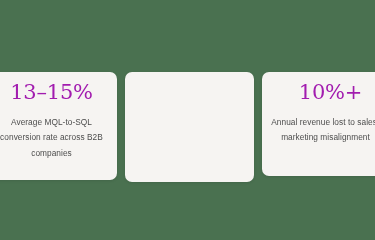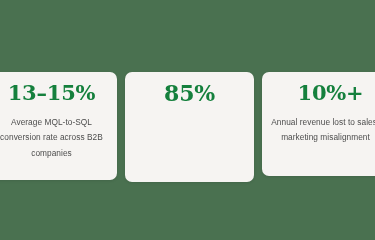--- a/index.html
+++ b/index.html
@@ -46,22 +46,22 @@
     align-items: center;
     text-align: center;
   }
 
   .stat-card.card-1 { width: 131px; height: 108px; }
   .stat-card.card-2 { width: 129px; height: 110px; }
   .stat-card.card-3 { width: 127px; height: 104px; }
 
   .stat-figure {
     font-family: "DejaVu Serif", "Liberation Serif", serif;
-    font-weight: 700;
-    color: #15803d;
+    font-weight: 400;
+    color: #a21caf;
     letter-spacing: -0.2px;
     line-height: 1;
     white-space: nowrap;
   }
 
   .card-1 .stat-figure { font-size: 21px; }
   .card-2 .stat-figure { font-size: 22px; }
   .card-3 .stat-figure { font-size: 21px; margin-left: 10px; }
 
   .stat-desc {
@@ -83,21 +83,20 @@
 <section id="stats-section">
 
   <div id="stat-card-row">
 
     <div class="stat-card card-1">
       <div class="stat-figure">13–15%</div>
       <div class="stat-desc">Average MQL-to-SQL conversion rate across B2B companies</div>
     </div>
 
     <div class="stat-card card-2">
-      <div class="stat-figure">85%</div>
     </div>
 
     <div class="stat-card card-3">
       <div class="stat-figure">10%+</div>
       <div class="stat-desc">Annual revenue lost to sales-marketing misalignment</div>
     </div>
 
   </div>
 
 </section>

